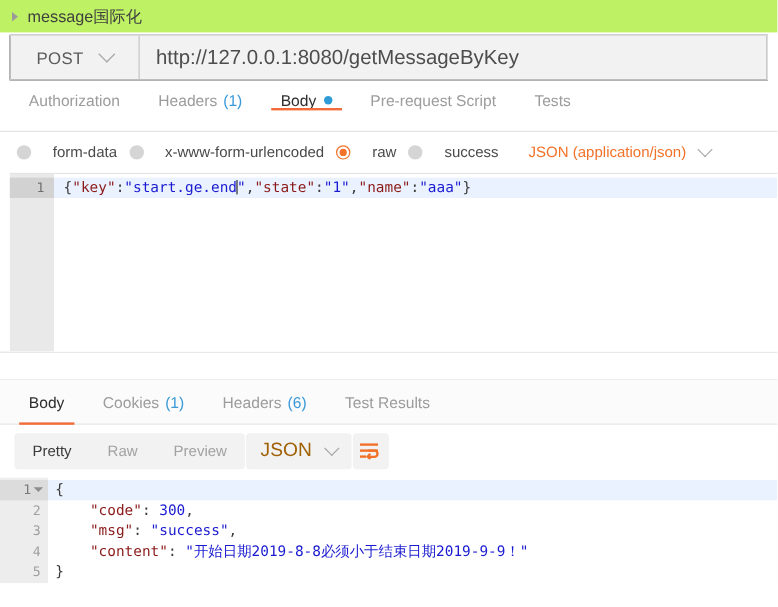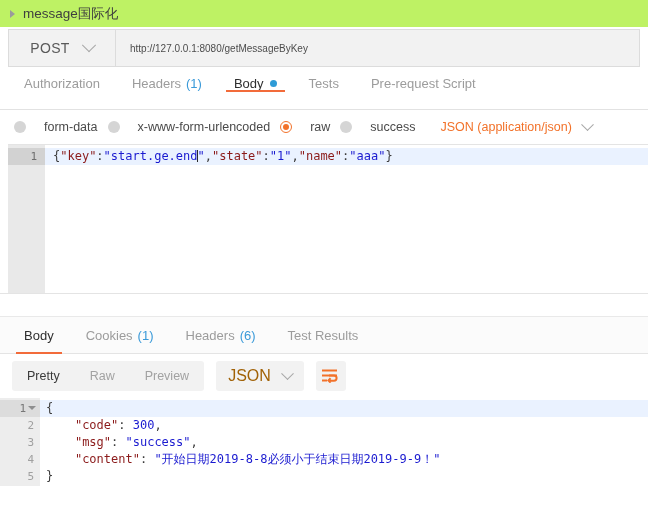--- a/index.html
+++ b/index.html
@@ -69,21 +69,21 @@
     transform: rotate(45deg) translate(-2px,-2px);
   }
   .url-box {
     flex: 1;
     background: #f2f2f2;
     display: flex;
     align-items: center;
     padding-left: 14px;
   }
   .url-text {
-    font-size: 10px;
+    font-size: 17px;
     color: #4d4d4d;
   }
 
   
   .req-tabs {
     margin-top: 9px;
     height: 33px;
     border-bottom: 1px solid #e2e2e2;
     display: flex;
     align-items: flex-start;
@@ -237,21 +237,21 @@
     align-items: stretch;
     padding-left: 8px;
     border-bottom: 1px solid #e4e4e4;
     background: #fbfbfb;
   }
   .resp-toolbar {
     height: 44px;
     display: flex;
     align-items: center;
     padding-left: 12px;
-    gap: 12px;
+    gap: 1px;
     background: #ffffff;
   }
   .seg-group {
     display: flex;
     background: #f2f2f2;
     border-radius: 3px;
     overflow: hidden;
     height: 30px;
   }
   .seg {
@@ -351,24 +351,24 @@
     </div>
     <div class="tab">
       <span>Headers</span>
       <span class="count">(1)</span>
     </div>
     <div class="tab active">
       <span>Body</span>
       <span class="blue-dot"></span>
     </div>
     <div class="tab">
+      <span>Pre-request Script</span>
+    </div>
+    <div class="tab">
       <span>Tests</span>
-    </div>
-    <div class="tab">
-      <span>Pre-request Script</span>
     </div>
   </div>
 
 <div class="bodytype-row">
   <div id="body-type-options" style="display:flex;align-items:center;">
       <div class="radio-opt">
         <span class="radio"></span>
         <span class="radio-label">form-data</span>
       </div>
       <div class="radio-opt">

